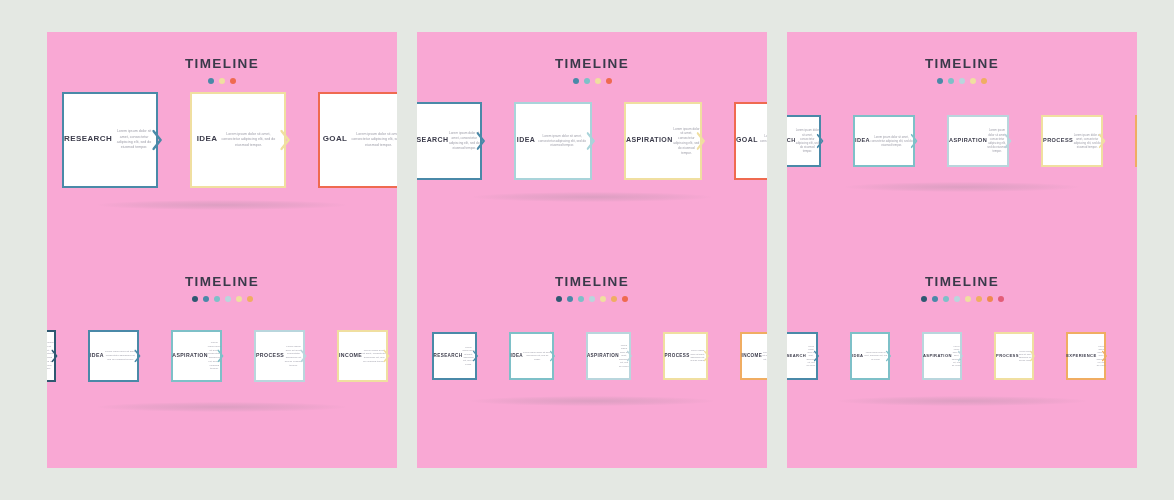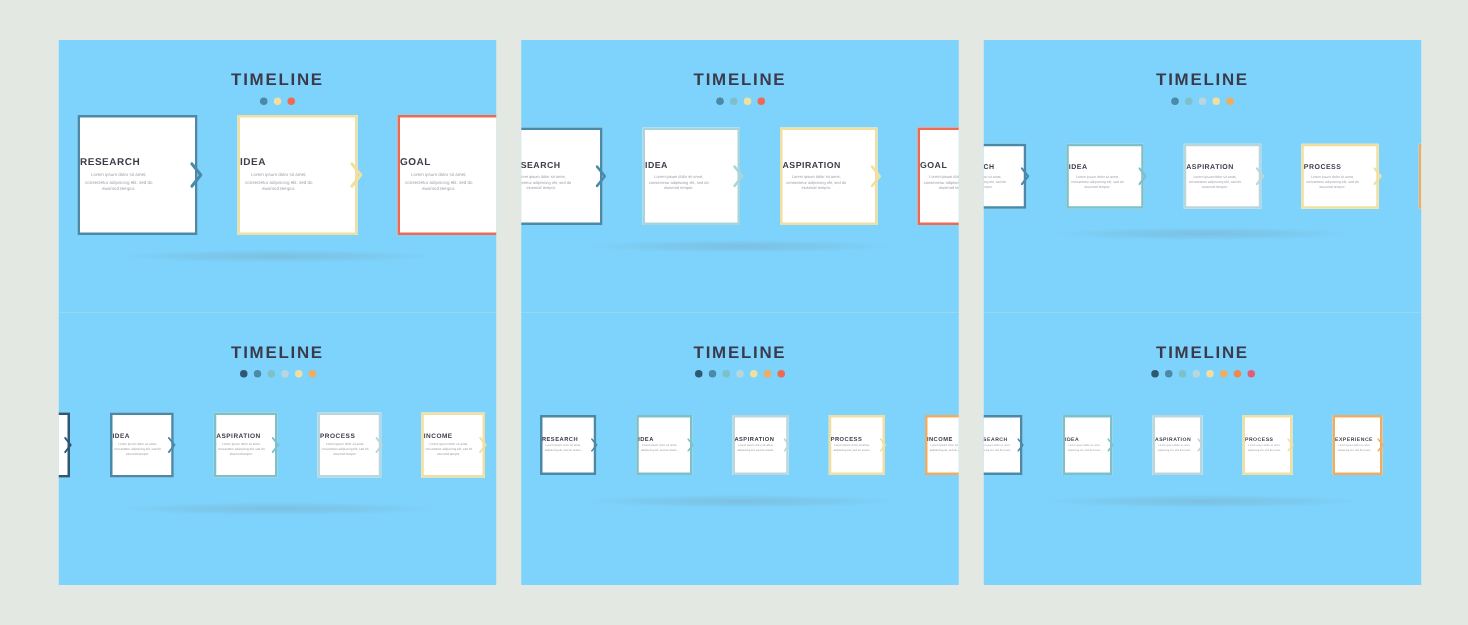--- a/index.html
+++ b/index.html
@@ -25,21 +25,21 @@
     grid-template-rows: repeat(2, 218px);
     column-gap: 0px;
     row-gap: 0px;
     justify-content: center;
     align-content: center;
     padding-left: 10px;
   }
 
   .card {
     position: relative;
-    background: #7dd3fc;
+    background: #f9a8d4;
     width: 350px;
     height: 218px;
     justify-self: center;
     align-self: center;
     overflow: hidden;
   }
 
   .card-title {
     text-align: center;
     font-size: 13.5px;
@@ -77,22 +77,22 @@
   .steps {
     display: flex;
     align-items: stretch;
     position: relative;
   }
 
   .step {
     position: relative;
     background: #ffffff;
     display: flex;
-    flex-direction: column;
-    align-items: flex-start;
+    flex-direction: row;
+    align-items: center;
     justify-content: center;
     text-align: center;
     border-style: solid;
     border-width: 2px;
     overflow: visible;
     margin-left: 32px;
   }
 
   .step-label {
     font-weight: bold;

